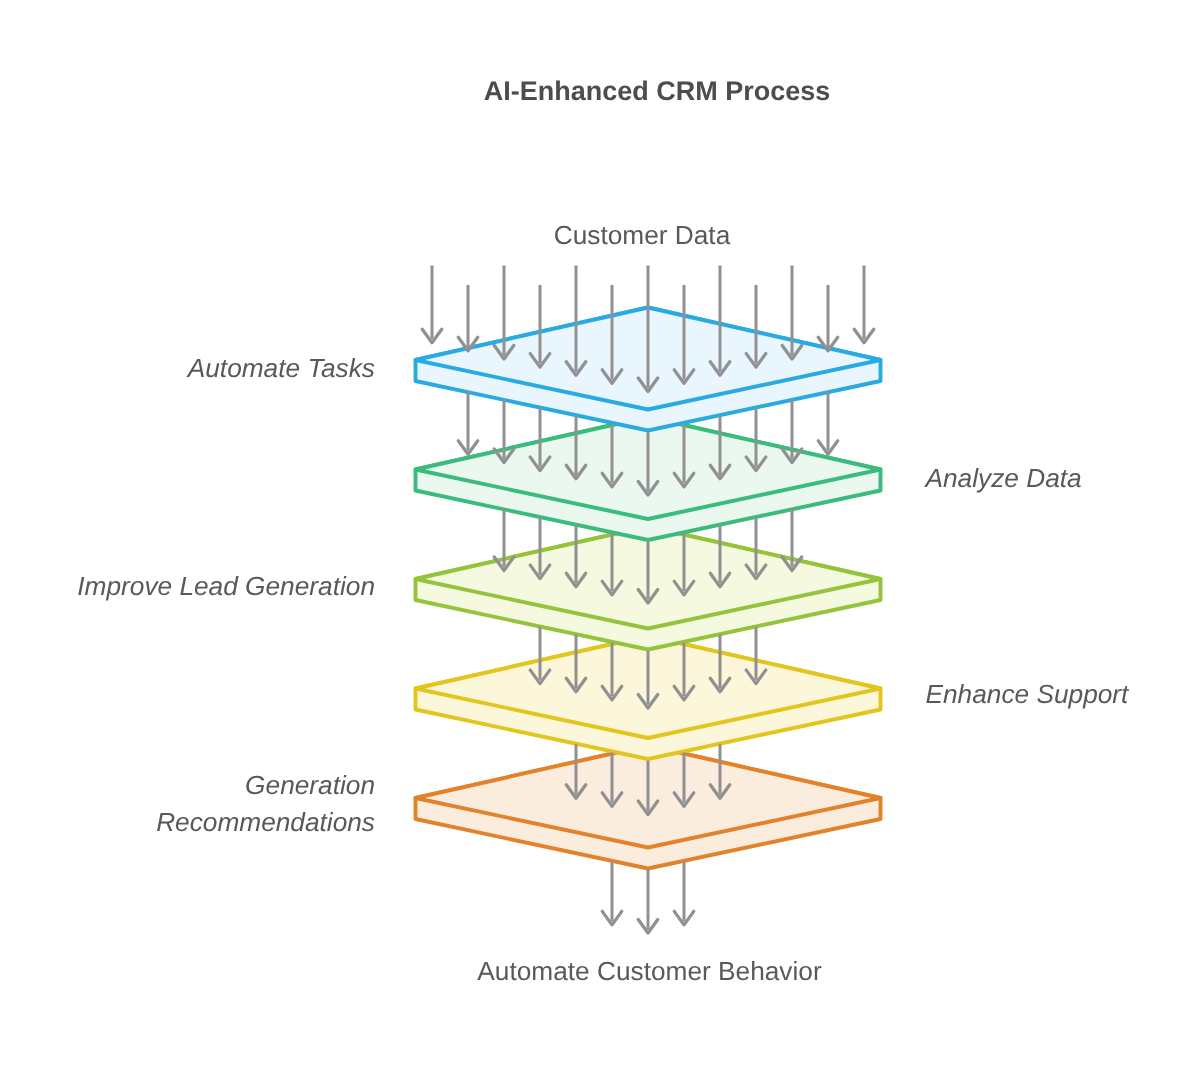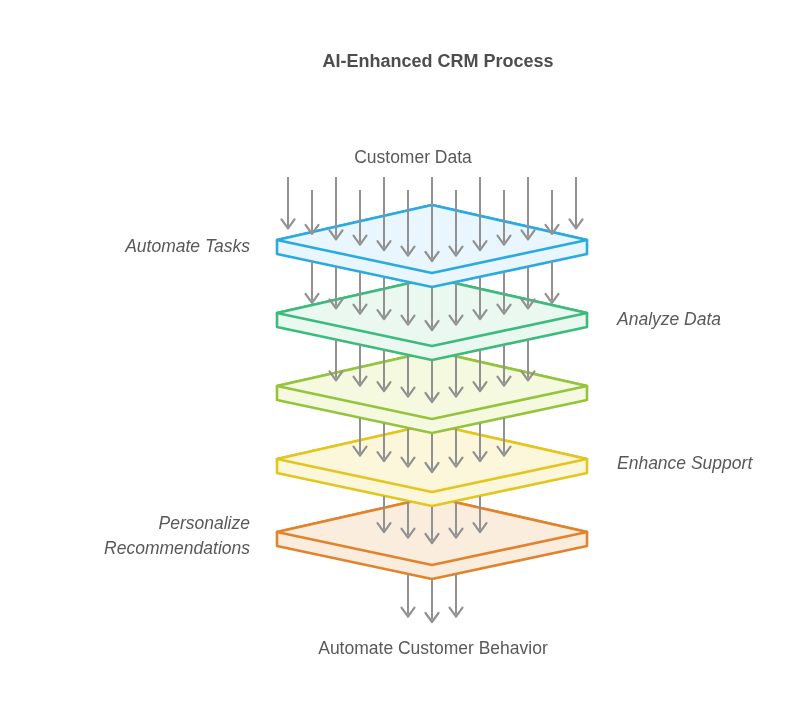--- a/index.html
+++ b/index.html
@@ -8,21 +8,21 @@
     font-family:"Liberation Sans",sans-serif;overflow:hidden;
   }
   .diagram-title{
     position:absolute;left:438px;top:61px;transform:translate(-50%,-50%);
     font-size:18px;font-weight:bold;color:#4d4d4d;white-space:nowrap;
   }
   .node-label{
     position:absolute;transform:translate(-50%,-50%);
     font-size:17.5px;color:#595959;white-space:nowrap;
   }
-  .node-top{left:413px;top:157px;}
+  .node-top{left:428px;top:157px;}
   .node-bottom{left:433px;top:648px;}
   .side-label{
     position:absolute;transform:translateY(-50%);
     font-size:17.5px;line-height:25px;color:#595959;font-style:italic;
   }
   .side-label.left{right:544px;width:205px;text-align:right;}
   .side-label.right{left:617px;width:230px;text-align:left;white-space:nowrap;}
   .p0{top:246px}.p1{top:319px}.p2{top:391px}.p3{top:463px}.p4{top:536px}
   svg.layer-stack{position:absolute;left:0;top:0;}
 </style>
@@ -139,18 +139,19 @@
       <line x1="408" y1="574.576" x2="408" y2="614.076" stroke="#919191" stroke-width="2"></line>
       <polyline points="401.5,607.576 408,616.576 414.5,607.576" fill="none" stroke="#919191" stroke-width="2.2" stroke-linecap="round" stroke-linejoin="round"></polyline>
       <line x1="432" y1="580" x2="432" y2="619.5" stroke="#919191" stroke-width="2"></line>
       <polyline points="425.5,613 432,622 438.5,613" fill="none" stroke="#919191" stroke-width="2.2" stroke-linecap="round" stroke-linejoin="round"></polyline>
       <line x1="456" y1="574.576" x2="456" y2="614.076" stroke="#919191" stroke-width="2"></line>
       <polyline points="449.5,607.576 456,616.576 462.5,607.576" fill="none" stroke="#919191" stroke-width="2.2" stroke-linecap="round" stroke-linejoin="round"></polyline>
     </svg>
 
   <div class="side-label left p0" style="color: rgb(89, 89, 89);">Automate Tasks</div>
   <div class="side-label right p1" style="color: rgb(89, 89, 89);">Analyze Data</div>
+  <div class="side-label left p2" style="color: rgb(89, 89, 89);">Improve Lead Generation</div>
   <div class="side-label right p3" style="color: rgb(89, 89, 89);">Enhance Support</div>
-  <div class="side-label left p4" style="color: rgb(89, 89, 89);">Personalize Recommendations</div>
+  <div class="side-label left p4" style="color: rgb(89, 89, 89);">Generation Recommendations</div>
 
   <div class="node-label node-bottom" style="color: rgb(89, 89, 89);">Automate Customer Behavior</div>
 
 </div>
 
 </body></html>

